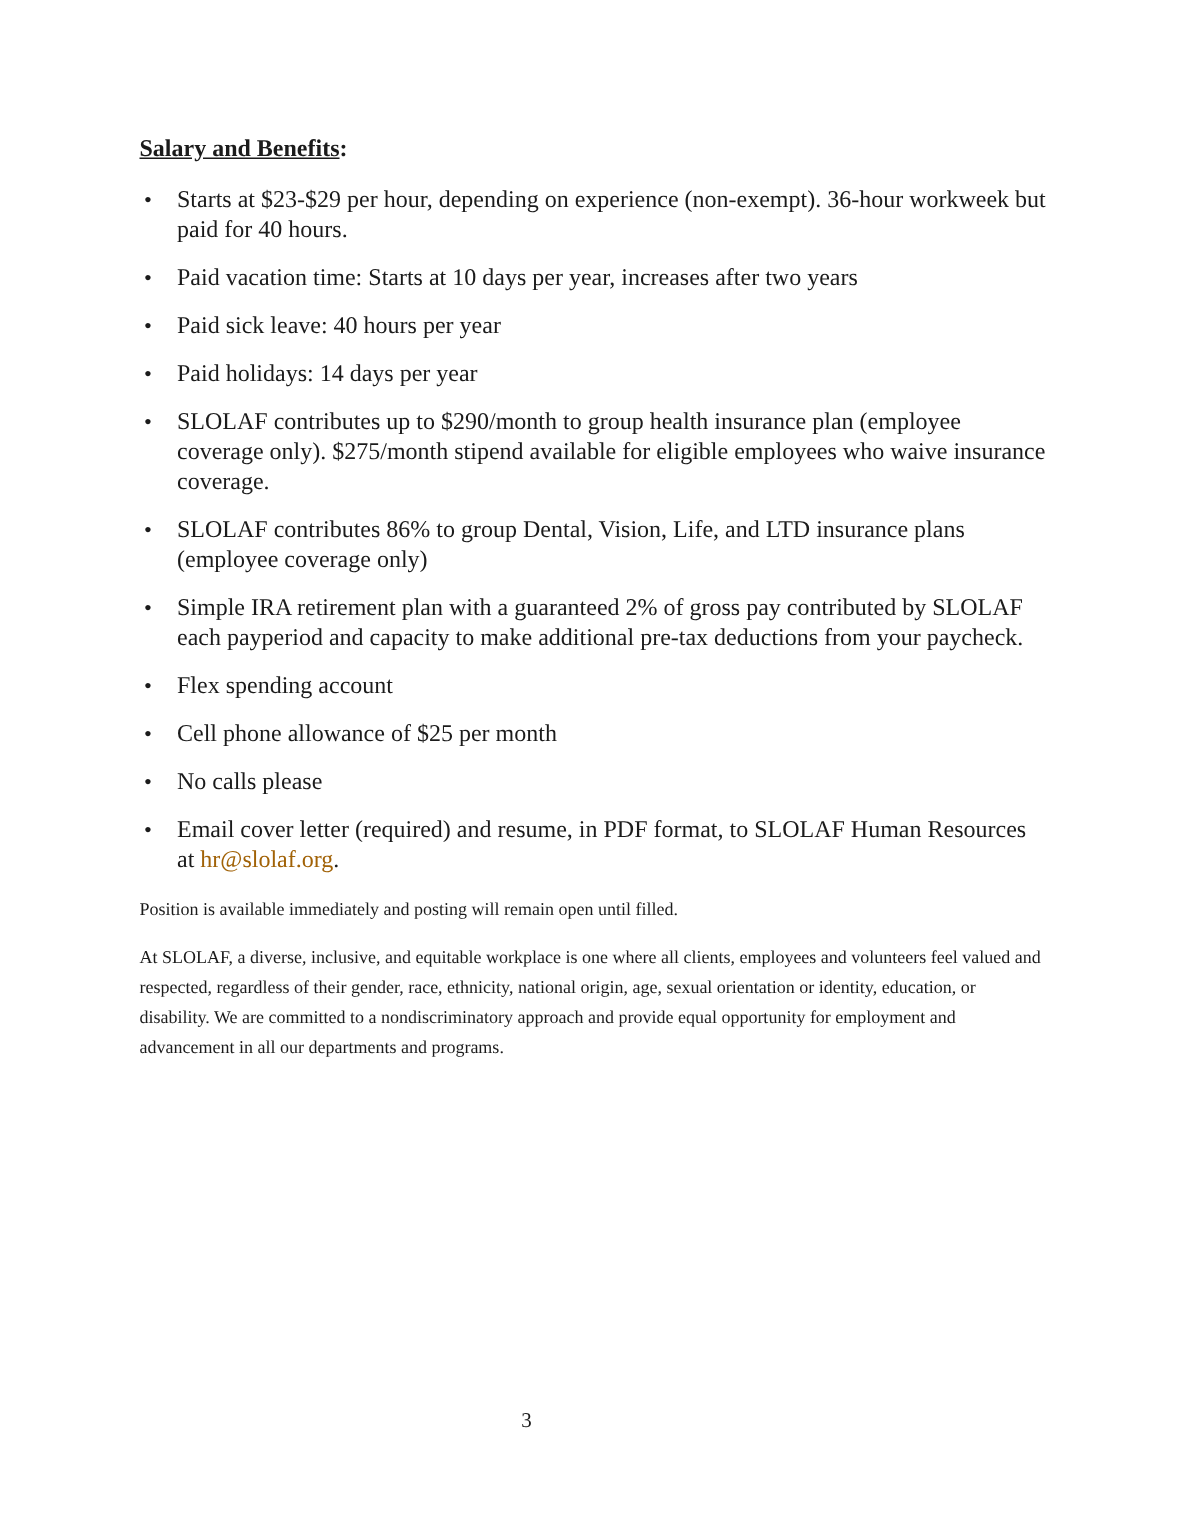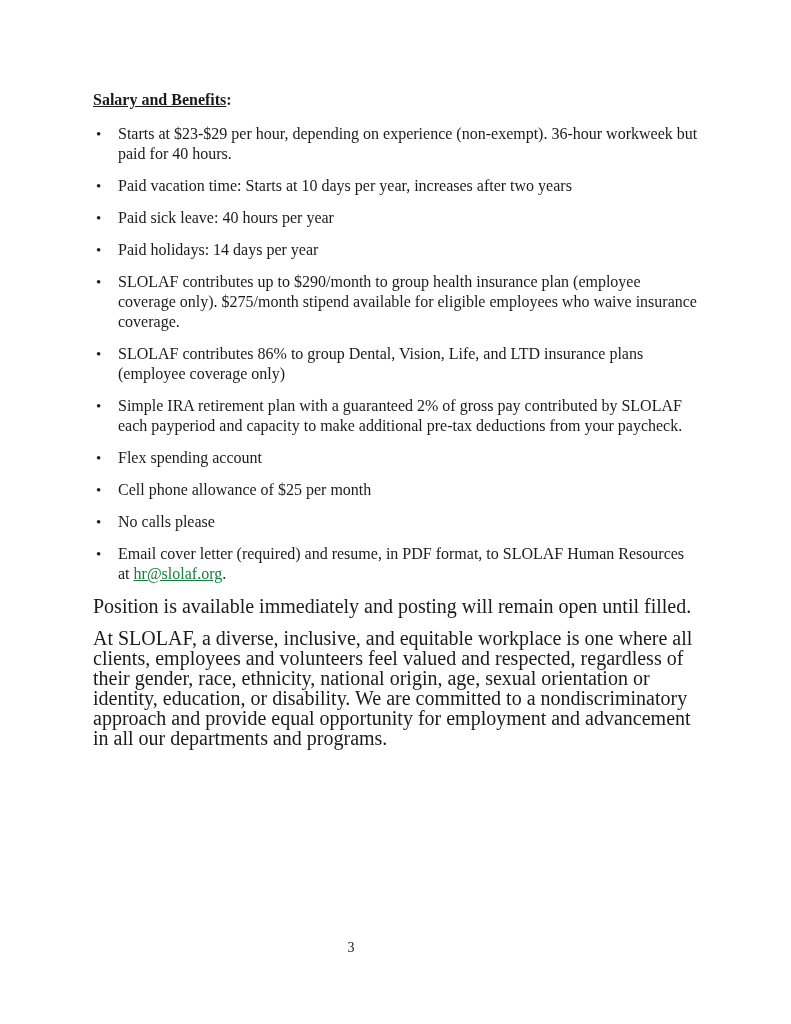--- a/index.html
+++ b/index.html
@@ -47,27 +47,26 @@
     flex: 0 0 25px;
     padding-left: 3px;
     box-sizing: border-box;
     font-size: 15px;
     line-height: 20px;
   }
   .li-text {
     flex: 1 1 auto;
   }
   .para {
-    font-size: 20px;
+    font-size: 12px;
     line-height: 20px;
     margin: 0 0 12px 0;
   }
   a.doc-link {
-    color: #15803d;
-    text-decoration: underline;
+    color: #a16207;
     cursor: pointer;
   }
   .page-number {
     position: absolute;
     top: 939px;
     left: 0;
     width: 100%;
     text-align: center;
     font-size: 14px;
     line-height: 18px;

